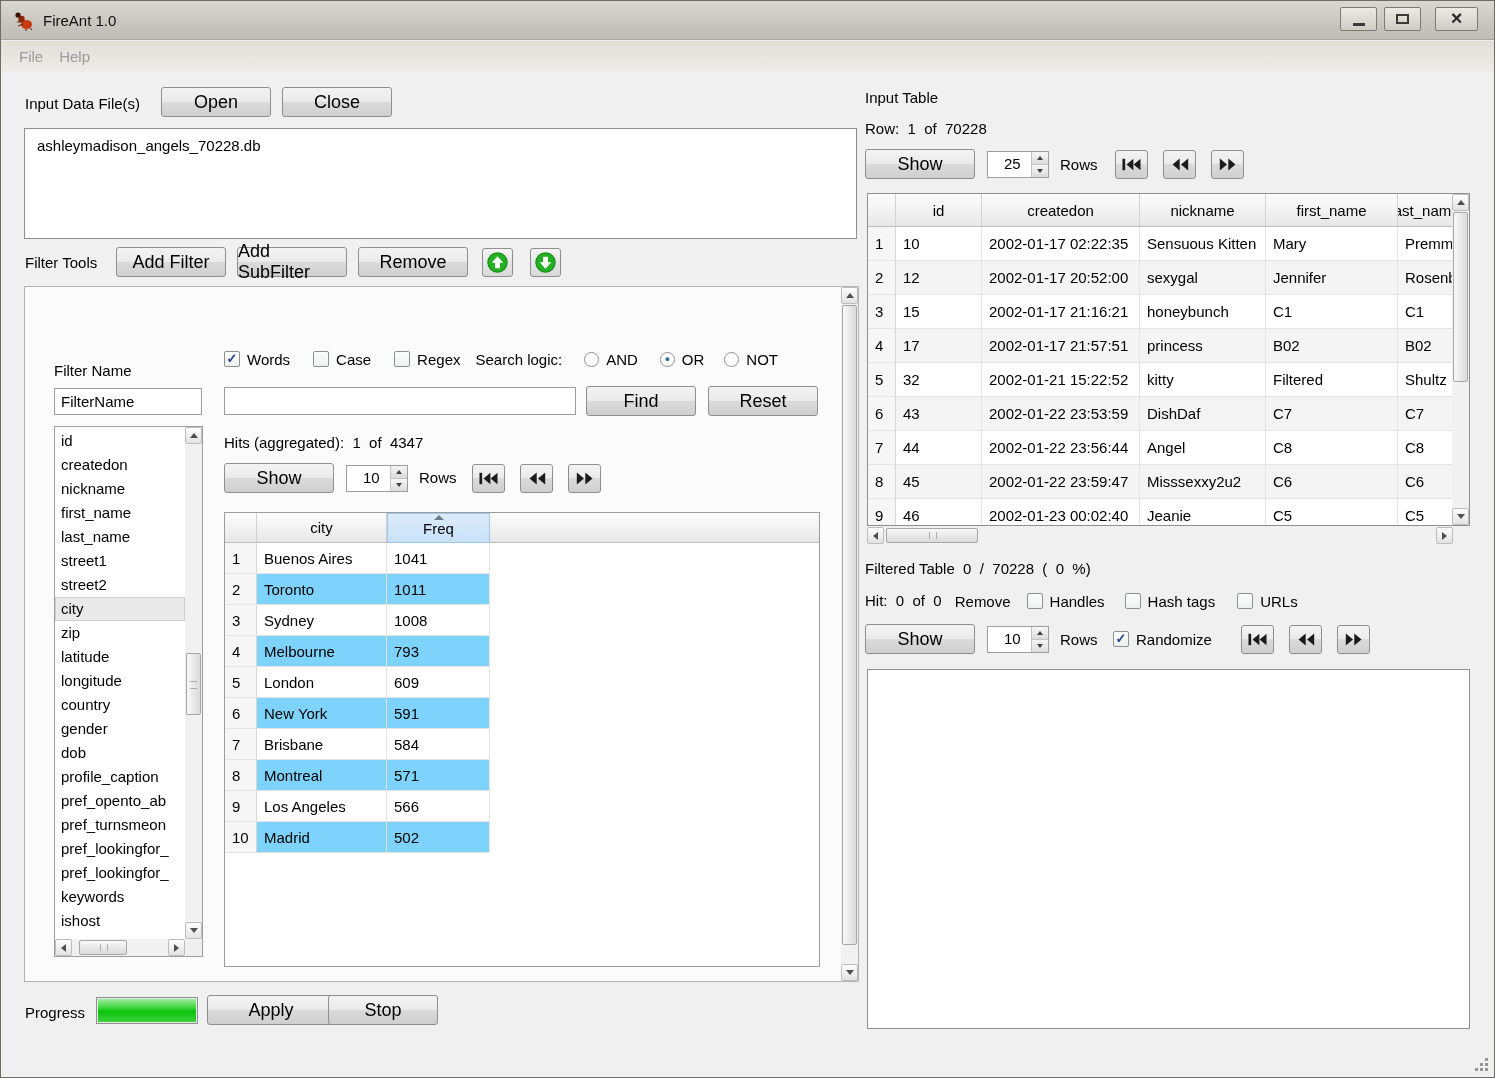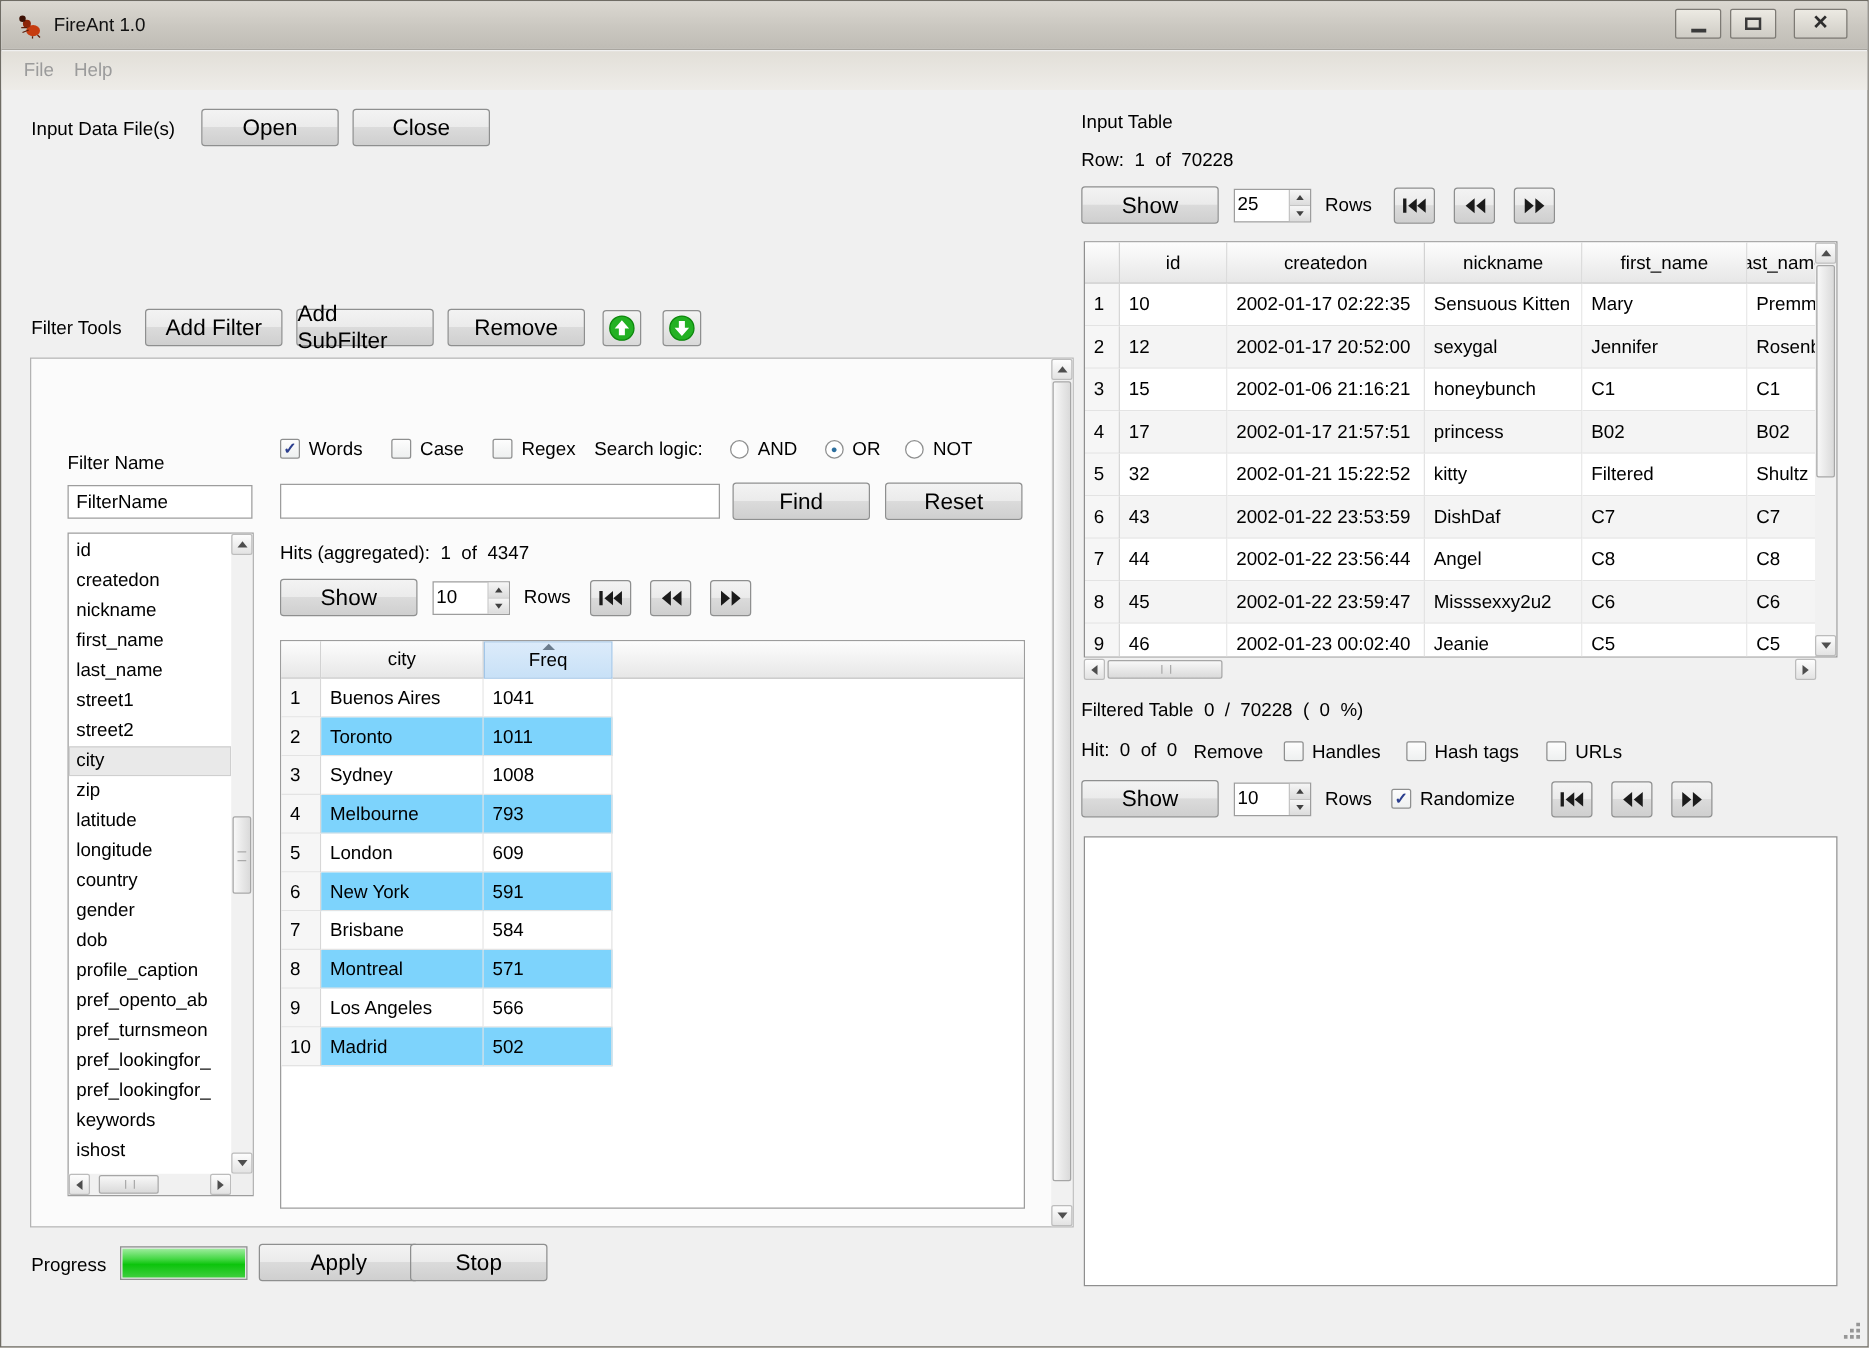--- a/index.html
+++ b/index.html
@@ -21,21 +21,21 @@
 .menubar span{margin-right:16px}
 
 .btn{position:absolute;display:flex;align-items:center;justify-content:center;font-size:18px;color:#000;border:1px solid #8e8f8f;border-radius:3px;background:linear-gradient(to bottom,#f3f3f3 0%,#ebebeb 48%,#dbdbdb 50%,#cfcfcf 100%)}
 .btn svg{fill:#1b1b1b}
 
 .tbox{position:absolute;border:1px solid #9d9d9d;background:#fff;font-size:15px;padding:0 6px;font-family:"Liberation Sans",sans-serif;color:#000}
 .panel-white{position:absolute;background:#fff;border:1px solid #8f8f8f}
 .file-item{padding:8px 0 0 12px;font-size:15px;white-space:nowrap}
 
 .spinner{position:absolute;display:flex;border:1px solid #9d9d9d;background:#fff}
-.spin-val{flex:1;font-size:15px;padding:3px 0 0 2px}
+.spin-val{flex:1;font-size:15px;padding:3px 0 0 16px}
 .spin-btns{width:17px;display:flex;flex-direction:column;border-left:1px solid #c4c4c4}
 .spin-btn{flex:1;display:flex;align-items:center;justify-content:center;background:linear-gradient(#f6f6f6,#dcdcdc)}
 .spin-btn:first-child{border-bottom:1px solid #c4c4c4}
 .tri-up{width:0;height:0;border:3px solid transparent;border-bottom:4px solid #404040;margin-top:-3px}
 .tri-down{width:0;height:0;border:3px solid transparent;border-top:4px solid #404040;margin-bottom:-3px}
 
 .row{position:absolute;display:flex;align-items:center}
 .checkbox{display:inline-flex;width:16px;height:16px;border:1px solid #8e8f8f;border-radius:2px;background:linear-gradient(#fdfdfd,#eef0f0);align-items:center;justify-content:center;flex:none}
 .check{font-size:13px;font-weight:bold;color:#2b3e8e;line-height:1;transform:translateY(-1px)}
 .radio{display:inline-flex;width:15px;height:15px;border:1px solid #8e8f8f;border-radius:50%;background:#fff;align-items:center;justify-content:center;flex:none}
@@ -128,20 +128,23 @@
 
   <div class="menubar">
     <span>File</span>
     <span>Help</span>
   </div>
 
   <div class="lbl" style="left:24px;top:94px">Input Data File(s)</div>
   <div class="btn" style="left:160px;top:86px;width:110px;height:30px">Open</div>
   <div class="btn" style="left:281px;top:86px;width:110px;height:30px">Close</div>
 
+  <div class="panel-white" style="left:23px;top:127px;width:833px;height:111px" id="file-list">
+      <div class="file-item">ashleymadison_angels_70228.db</div>
+    </div>
 
   <div class="lbl" style="left:24px;top:253px">Filter Tools</div>
   <div class="btn" style="left:115px;top:246px;width:110px;height:30px">Add Filter</div>
   <div class="btn" style="left:236px;top:246px;width:110px;height:30px">Add SubFilter</div>
   <div class="btn" style="left:357px;top:246px;width:110px;height:30px">Remove</div>
   <div class="gbtn" style="left:481px;top:247px;width:31px;height:29px">
     <svg width="21" height="21" viewBox="0 0 20 20">
       <circle cx="10" cy="10" r="9.2" fill="#23b123" stroke="#0d870d" stroke-width="1"></circle>
       <polygon points="10,4 15.5,10.3 12.3,10.3 12.3,15.5 7.7,15.5 7.7,10.3 4.5,10.3" fill="#fff"></polygon>
     </svg>
@@ -422,21 +425,21 @@
             <div class="ic n">2</div>
             <div class="ic c-id">12</div>
             <div class="ic c-cr">2002-01-17 20:52:00</div>
             <div class="ic c-nk">sexygal</div>
             <div class="ic c-fn">Jennifer</div>
             <div class="ic c-ln">Rosenbe</div>
           </div>
           <div class="itr">
             <div class="ic n">3</div>
             <div class="ic c-id">15</div>
-            <div class="ic c-cr">2002-01-06 21:16:21</div>
+            <div class="ic c-cr">2002-01-17 21:16:21</div>
             <div class="ic c-nk">honeybunch</div>
             <div class="ic c-fn">C1</div>
             <div class="ic c-ln">C1</div>
           </div>
           <div class="itr alt">
             <div class="ic n">4</div>
             <div class="ic c-id">17</div>
             <div class="ic c-cr">2002-01-17 21:57:51</div>
             <div class="ic c-nk">princess</div>
             <div class="ic c-fn">B02</div>

